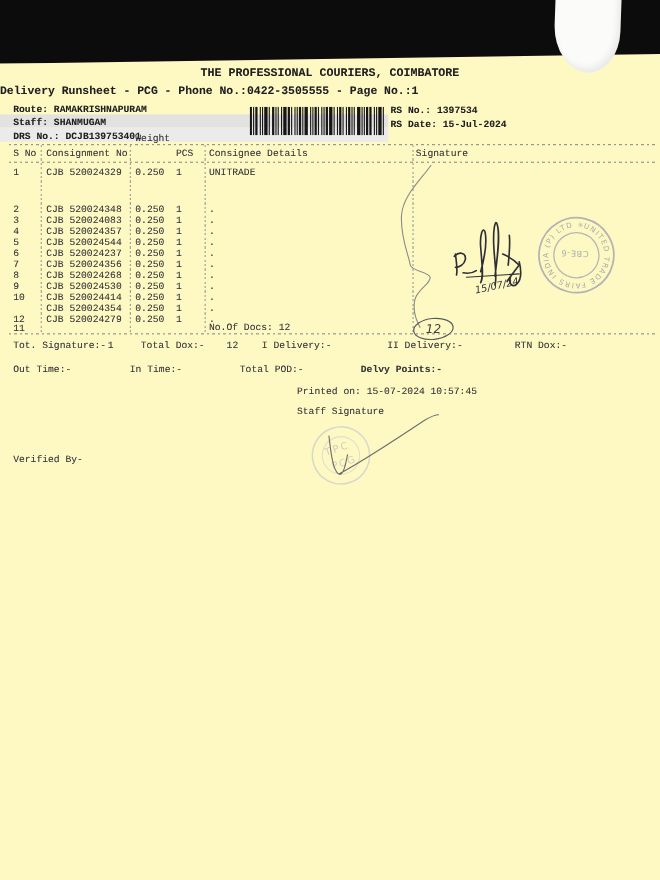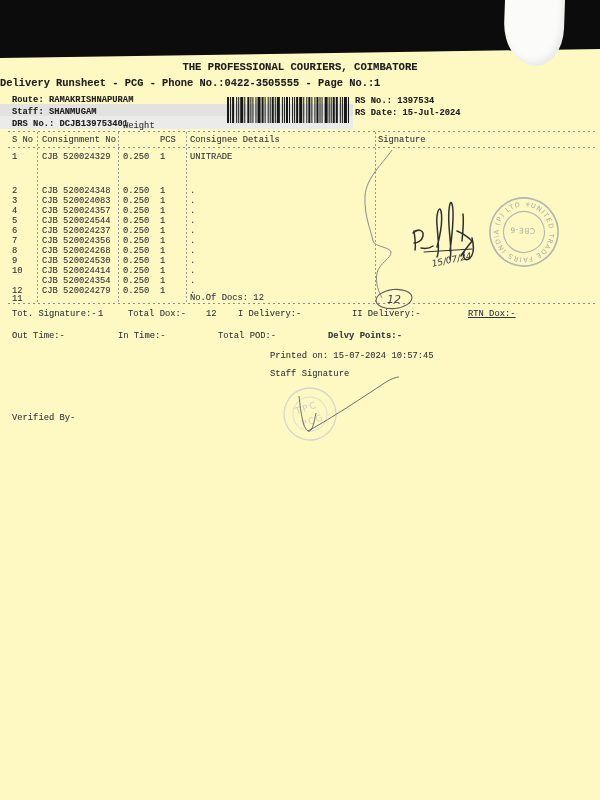--- a/index.html
+++ b/index.html
@@ -172,21 +172,21 @@
     </div>
 
   <div class="t" style="left:190px;top:293px;">No.Of Docs: 12</div>
 
   <div class="t" style="left:12px;top:309px;">Tot. Signature:-</div>
   <div class="t" style="left:98px;top:309px;">1</div>
   <div class="t" style="left:128px;top:309px;">Total Dox:-</div>
   <div class="t" style="left:206px;top:309px;">12</div>
   <div class="t" style="left:238px;top:309px;">I Delivery:-</div>
   <div class="t" style="left:352px;top:309px;">II Delivery:-</div>
-  <div class="t" style="left:468px;top:309px;text-decoration:underline;">RTN Dox:-</div>
+  <div class="t" style="left:468px;top:309px;">RTN Dox:-</div>
 
   <div class="t" style="left:12px;top:331px;">Out Time:-</div>
   <div class="t" style="left:118px;top:331px;">In Time:-</div>
   <div class="t" style="left:218px;top:331px;">Total POD:-</div>
   <div class="t" style="left:328px;top:331px;font-weight:bold;">Delvy Points:-</div>
 
   <div class="t" style="left:270px;top:351px;">Printed on: 15-07-2024 10:57:45</div>
 
   <div class="t" style="left:12px;top:369px;margin-top:44px;">Verified By-</div>
   <div class="t" style="left:270px;top:369px;">Staff Signature</div>

